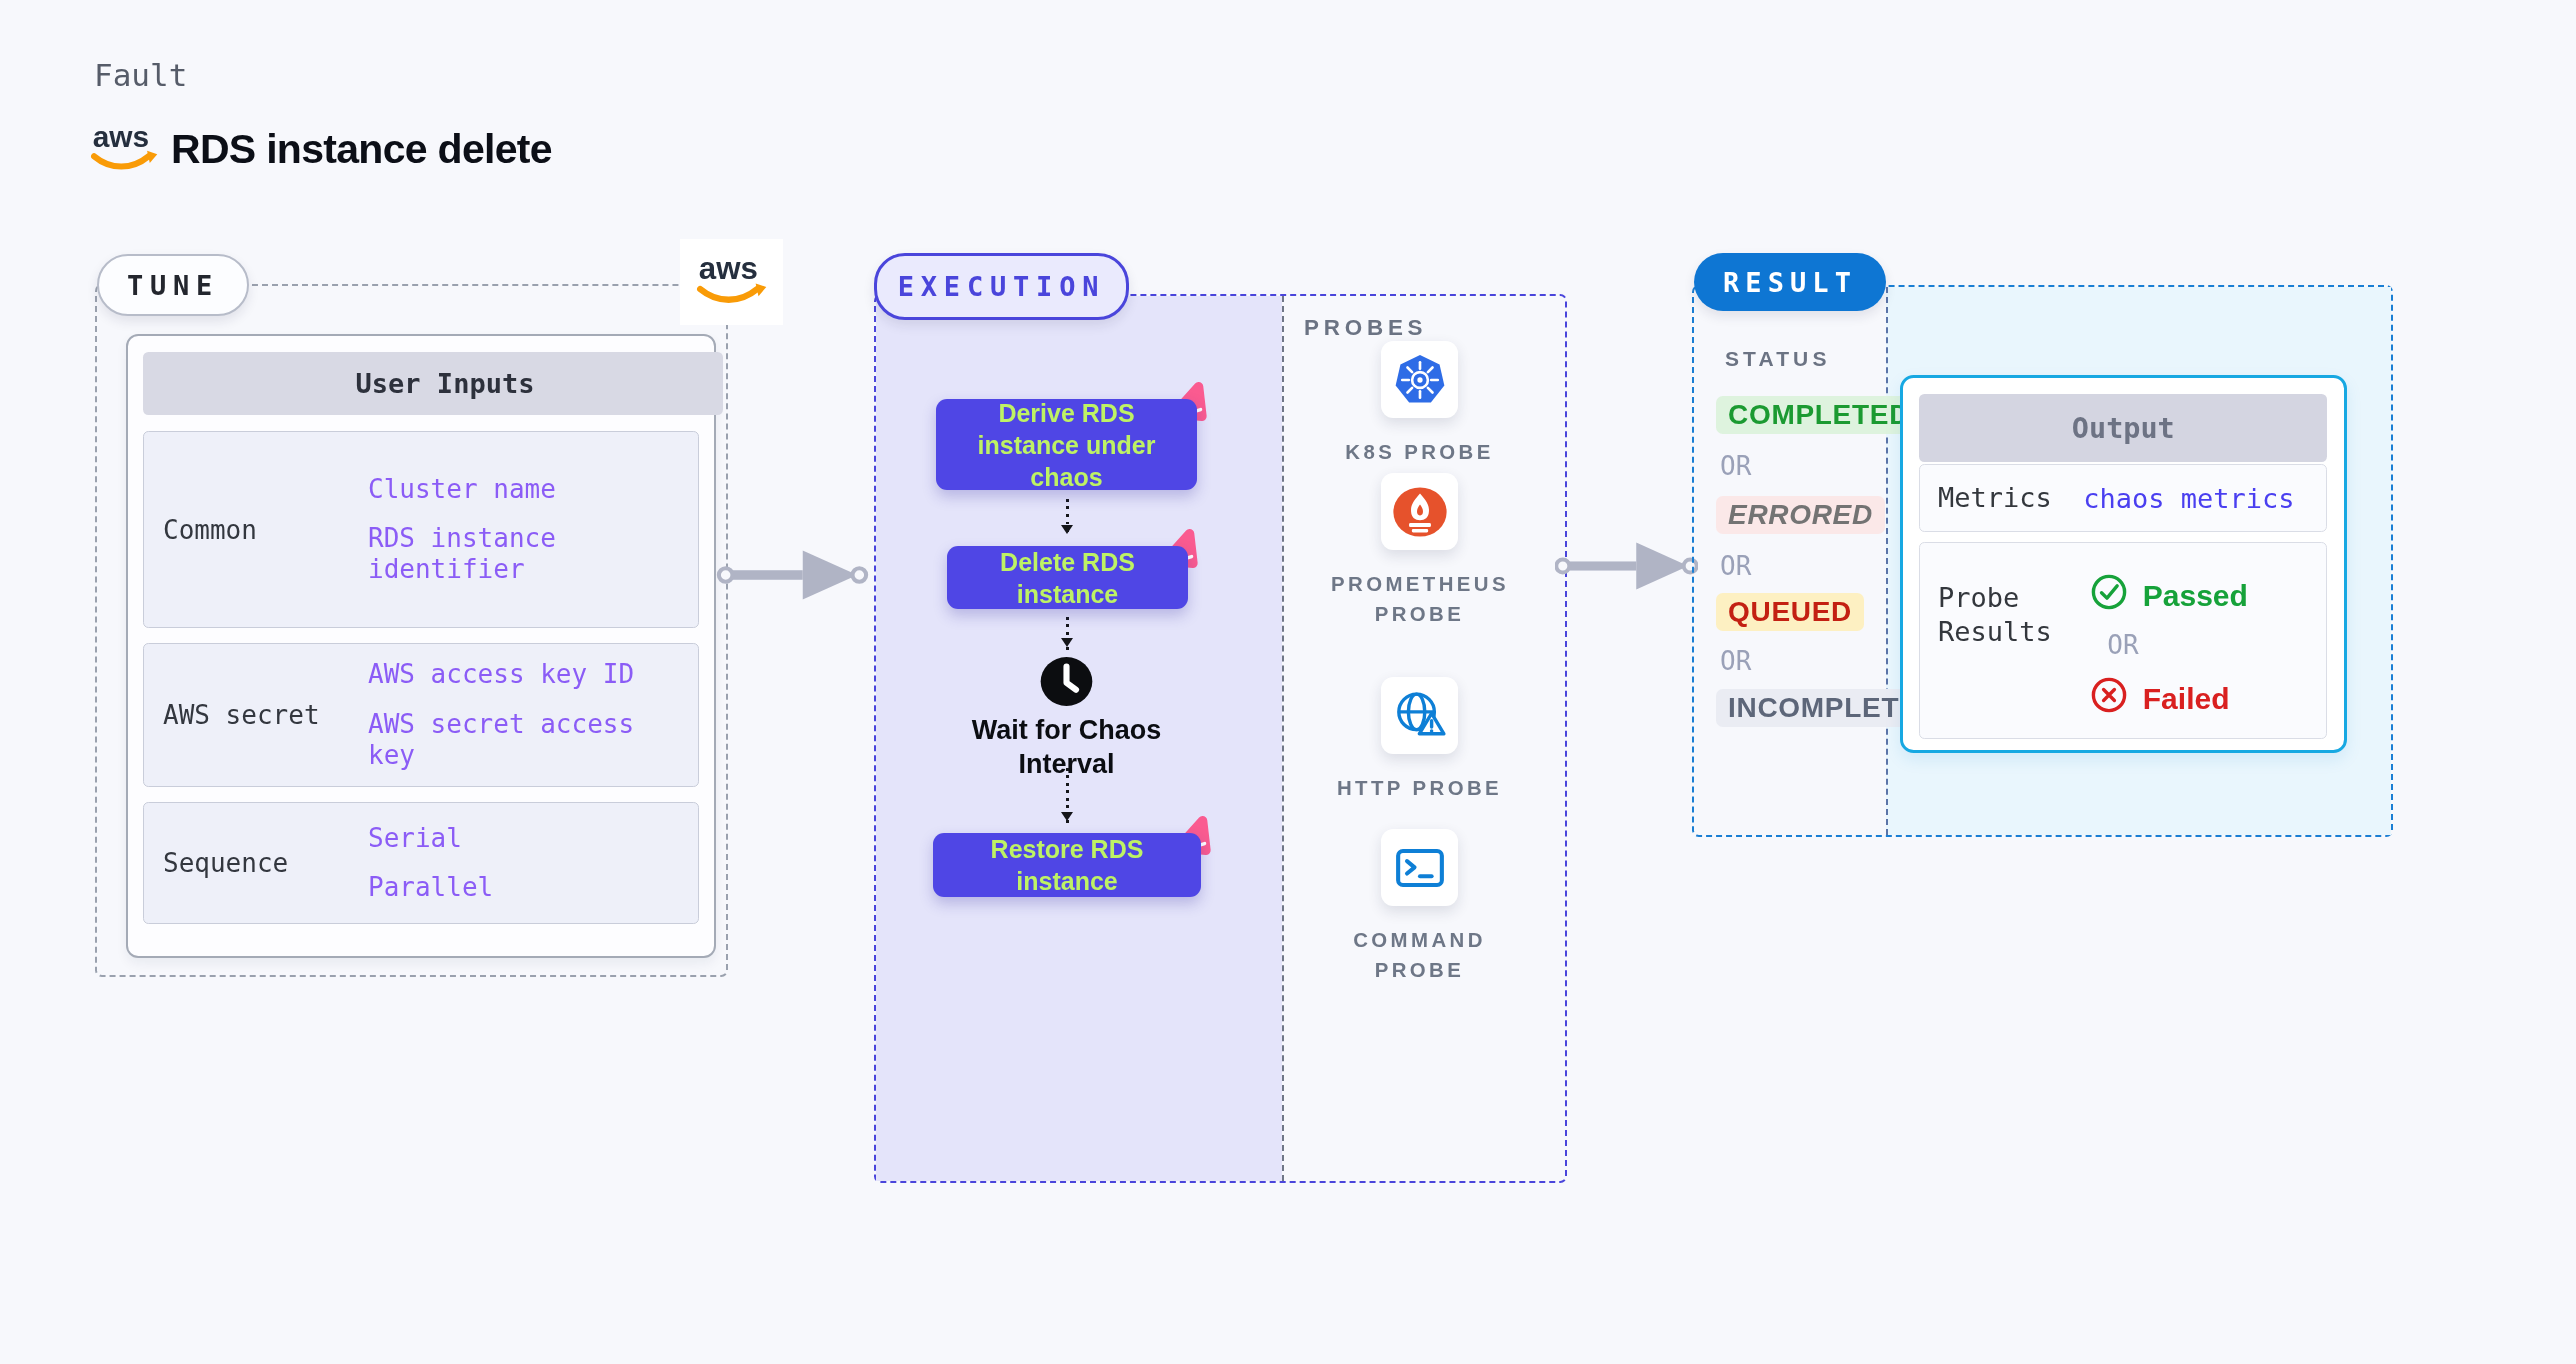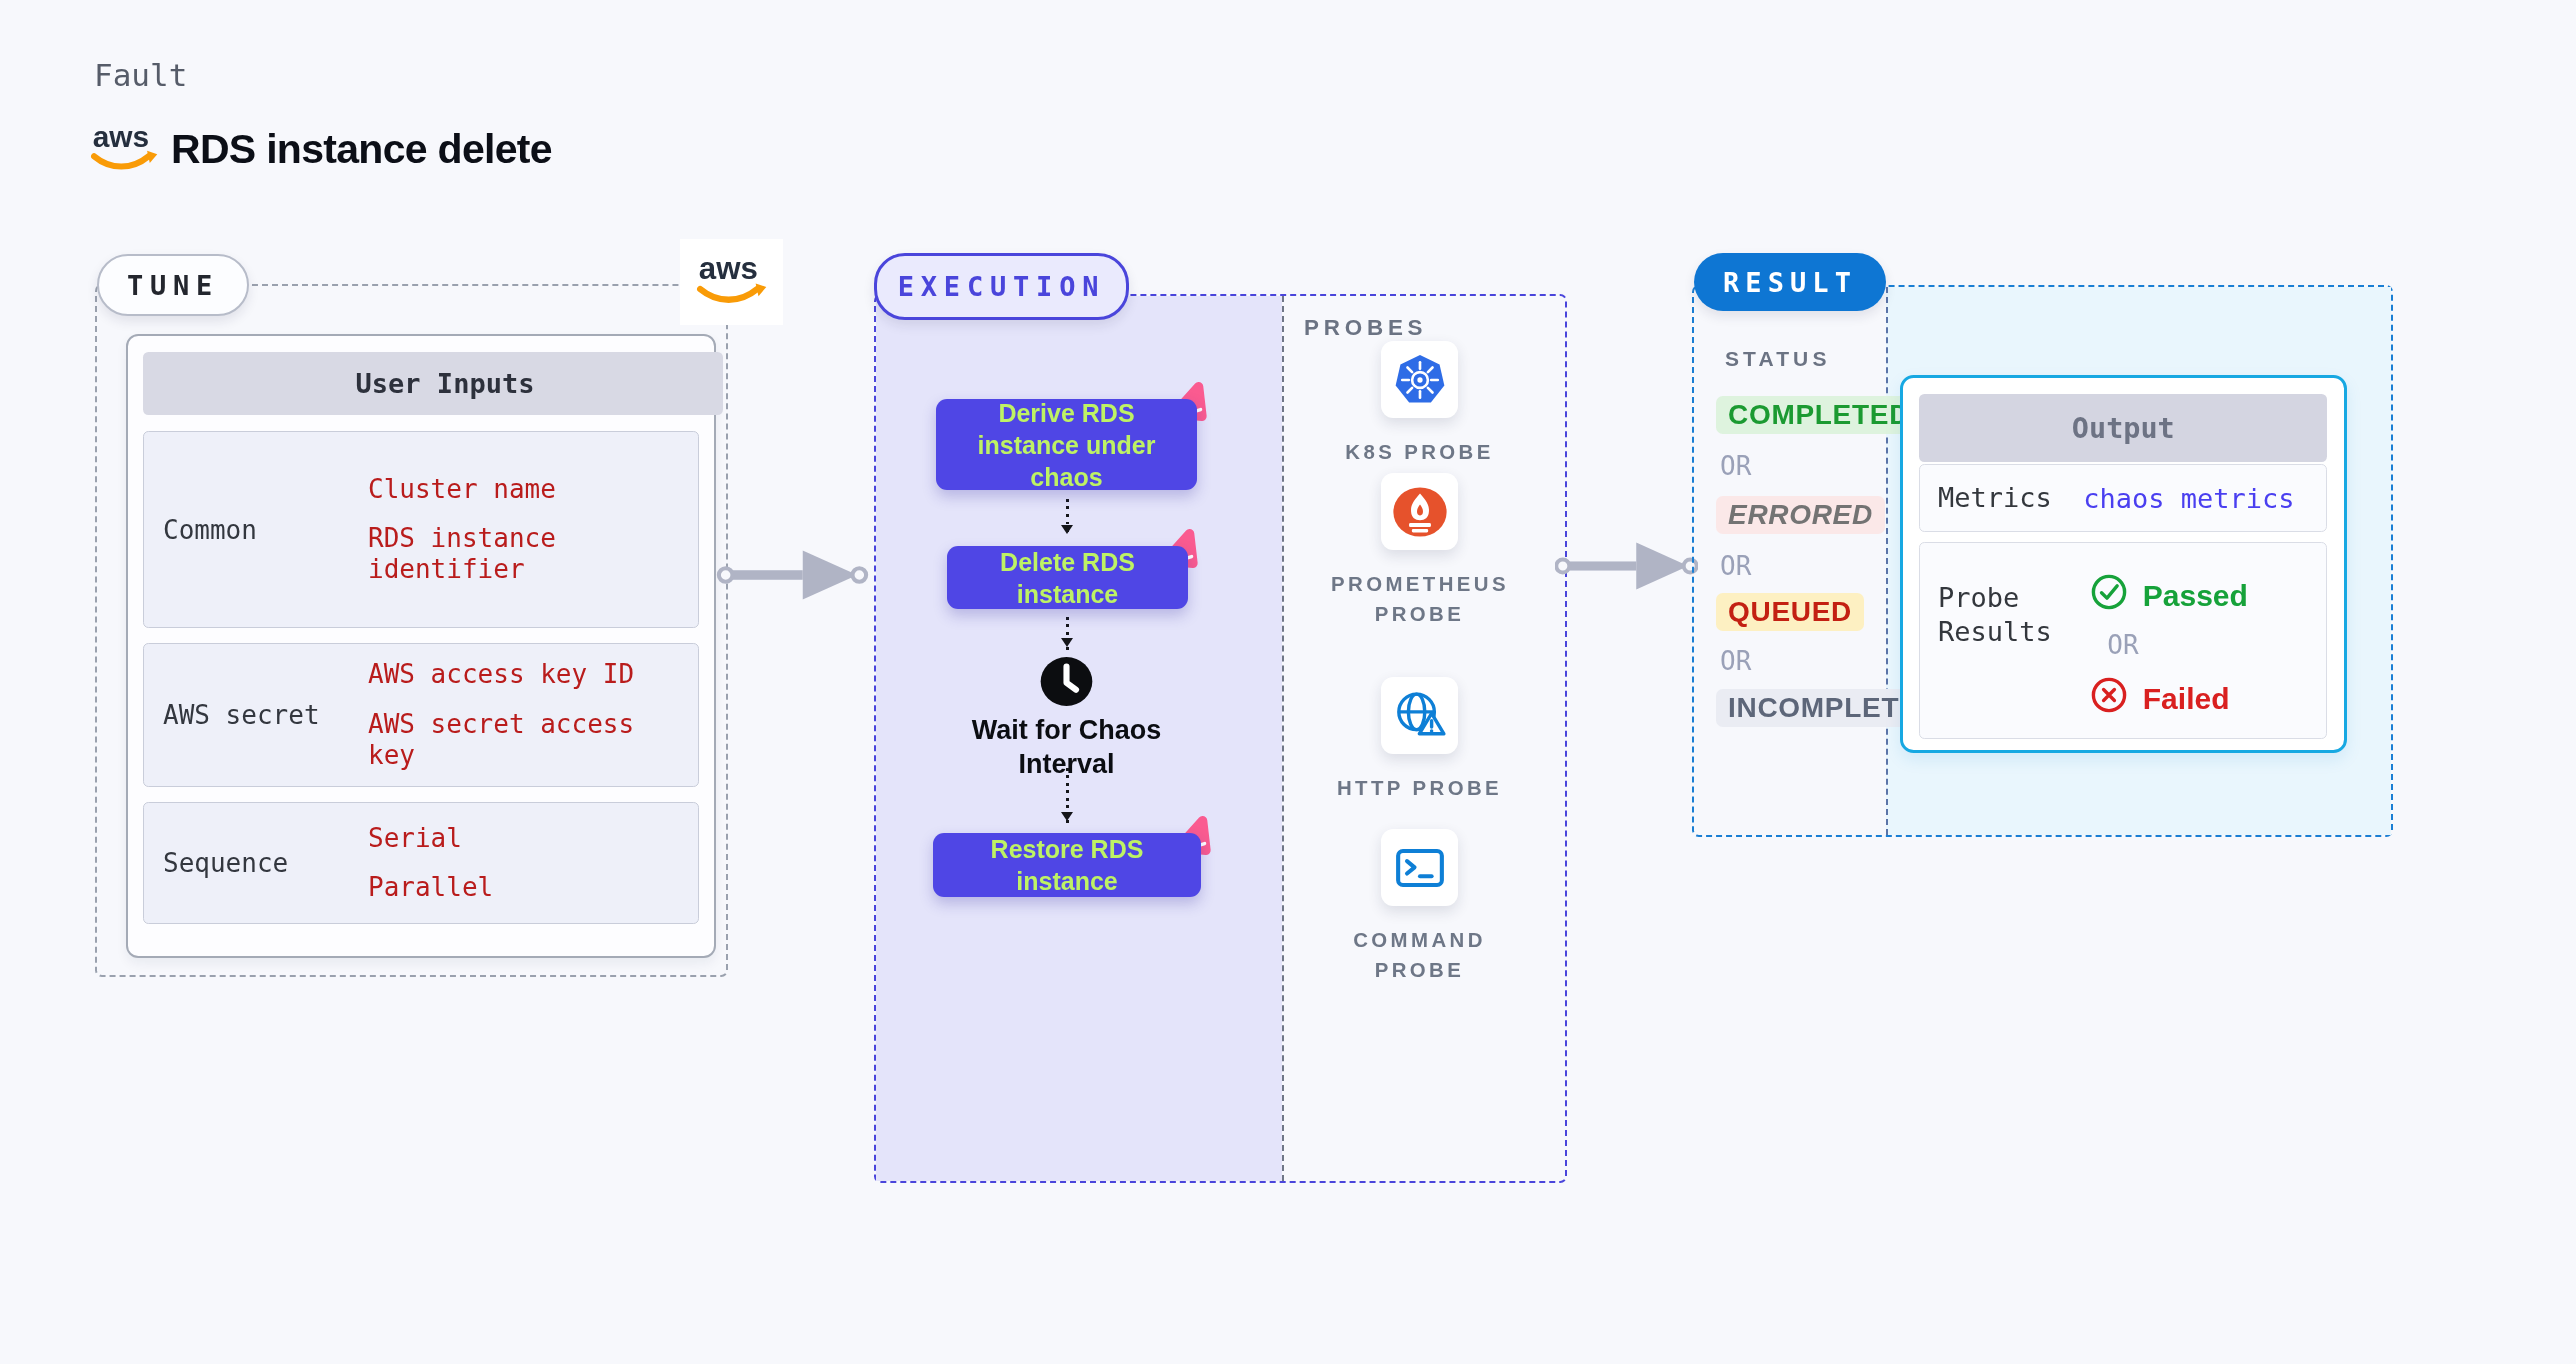--- a/index.html
+++ b/index.html
@@ -20,21 +20,21 @@
   .exec-pill{left:874px;top:253px;width:249px;height:61px;background:#eaeafd;border:3.4px solid #4a45db;color:#4a45db;font-size:27px;letter-spacing:6.8px;}
   .result-pill{left:1694px;top:253px;width:192px;height:58px;background:#0e76d3;border:none;color:#ffffff;font-size:27px;letter-spacing:6.1px;}
 
   
   .tune-box{left:95px;top:284px;width:629px;height:689px;border:2.7px dashed #9aa1ae;border-radius:6.8px;}
   .aws-plate{left:680px;top:239px;width:103px;height:86px;background:#ffffff;display:flex;align-items:center;justify-content:center;z-index:20;}
   .ui-card{left:126px;top:334px;width:586px;height:620px;background:#fdfdff;border:2.7px solid #a4aab6;border-radius:12.2px;box-shadow:0 5.4px 12.2px rgba(25,32,64,.06);}
   .ui-header{left:15px;top:16.3px;width:556px;height:63px;background:#d8d9e4;border-radius:5.4px;display:flex;align-items:center;justify-content:center;font-size:27px;font-weight:600;color:#2d313c;padding-left:24px;}
   .ui-row{left:15px;width:556px;background:#eef0f9;border:1.4px solid #c9cdda;border-radius:5.4px;display:flex;box-sizing:border-box;}
   .ui-row-label{width:224px;display:flex;align-items:center;padding-left:19px;box-sizing:border-box;font-size:26px;color:#33373f;}
-  .ui-row-values{flex:1;display:flex;flex-direction:column;justify-content:center;gap:18.4px;padding:17.7px 27px 17.7px 0;font-size:26px;line-height:31px;color:#b91c1c;}
+  .ui-row-values{flex:1;display:flex;flex-direction:column;justify-content:center;gap:18.4px;padding:17.7px 27px 17.7px 0;font-size:26px;line-height:31px;color:#8b5cf6;}
 
   
   .conn1{left:711px;top:545px;}
   .conn2{left:1555px;top:536px;}
 
   
   .exec-box{left:874px;top:294px;width:689px;height:885px;border:2.7px dashed #4a45db;border-radius:6.8px;}
   .exec-fill{left:0;top:0;bottom:0;width:406px;background:#e4e4fa;}
   .exec-divider{left:406px;top:0;bottom:0;width:0;border-left:2px dashed #6f7686;}
   .node{background:#4f46e5;border-radius:11px;display:flex;align-items:center;justify-content:center;text-align:center;color:#bef264;font-weight:bold;font-size:25px;line-height:32px;padding:0 9.5px;box-sizing:border-box;box-shadow:0 6.8px 13.6px rgba(54,48,163,.25);}

